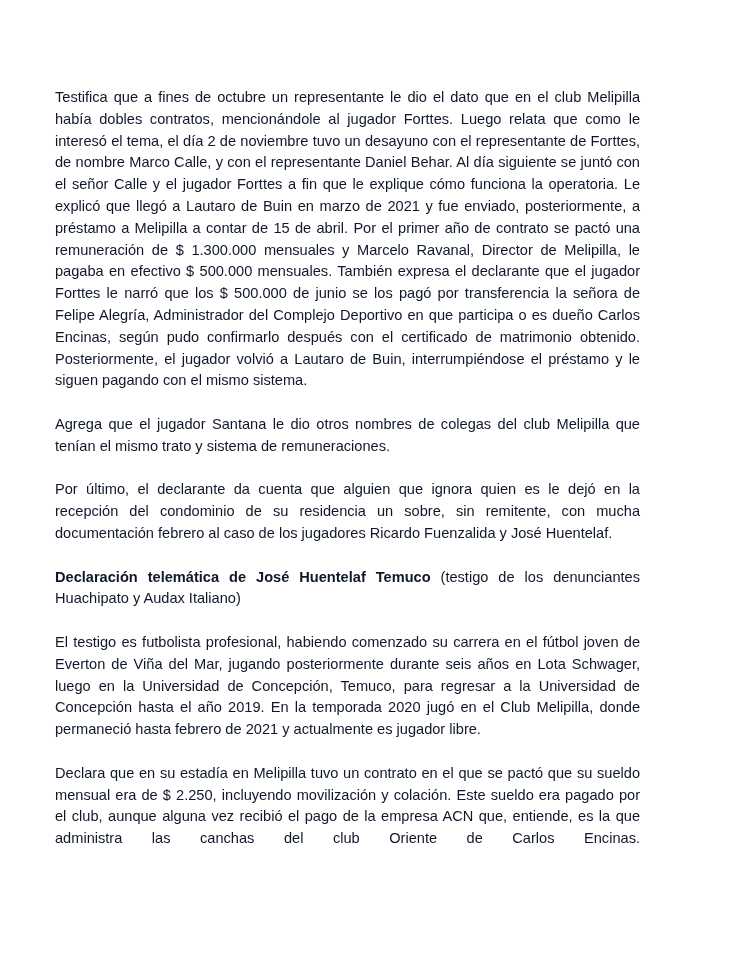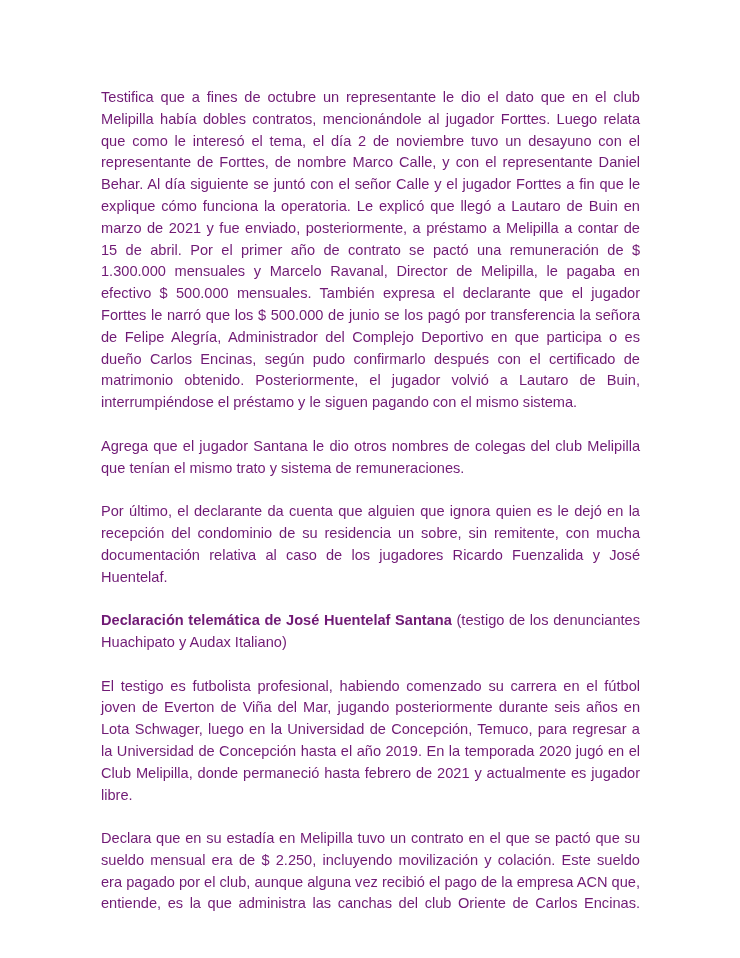--- a/index.html
+++ b/index.html
@@ -6,26 +6,26 @@
     margin: 0;
     padding: 0;
     background: #ffffff;
   }
   .page {
     position: relative;
     width: 740px;
     height: 958px;
     box-sizing: border-box;
     background: #ffffff;
-    padding: 87px 100px 0 101px;
+    padding: 87px 100px 0 55px;
     overflow: hidden;
     font-family: "Liberation Sans", sans-serif;
     font-size: 14.6px;
     line-height: 21.8px;
-    color: #701a75;
+    color: #0f172a;
   }
   .para {
     margin: 0 0 21.8px 0;
     text-align: justify;
     text-justify: inter-word;
   }
   .para.continues {
     text-align-last: justify;
   }
   .bold {
@@ -35,23 +35,23 @@
 </head>
 <body>
 
 <div class="page">
 
   <p class="para">Testifica que a fines de octubre un representante le dio el dato que en el club Melipilla había dobles contratos, mencionándole al jugador Forttes. Luego relata que como le interesó el tema, el día 2 de noviembre tuvo un desayuno con el representante de Forttes, de nombre Marco Calle, y con el representante Daniel Behar. Al día siguiente se juntó con el señor Calle y el jugador Forttes a fin que le explique cómo funciona la operatoria. Le explicó que llegó a Lautaro de Buin en marzo de 2021 y fue enviado, posteriormente, a préstamo a Melipilla a contar de 15 de abril. Por el primer año de contrato se pactó una remuneración de $ 1.300.000 mensuales y Marcelo Ravanal, Director de Melipilla, le pagaba en efectivo $ 500.000 mensuales.  También expresa el declarante que el jugador Forttes le narró que los $ 500.000 de junio se los pagó por transferencia la señora de Felipe Alegría, Administrador del Complejo Deportivo en que participa o es dueño Carlos Encinas, según pudo confirmarlo después con el certificado de matrimonio obtenido. Posteriormente, el jugador volvió a Lautaro de Buin, interrumpiéndose el préstamo y le siguen pagando con el mismo sistema.</p>
 
   <p class="para">Agrega que el jugador Santana le dio otros nombres de colegas del club Melipilla que tenían el mismo trato y sistema de remuneraciones.</p>
 
 
-  <p class="para">Por último, el declarante da cuenta que alguien que ignora quien es le dejó en la recepción del condominio de su residencia un sobre, sin remitente, con mucha documentación relativa al caso de los jugadores Ricardo Fuenzalida y José Huentelaf.</p>
+  <p class="para">Por último, el declarante da cuenta que alguien que ignora quien es le dejó en la recepción del condominio de su residencia un sobre, sin remitente, con mucha documentación febrero al caso de los jugadores Ricardo Fuenzalida y José Huentelaf.</p>
 
   <p class="para">
-    <span class="bold">Declaración telemática de José Huentelaf Santana</span><span> (testigo de los denunciantes Huachipato y Audax Italiano)</span>
+    <span class="bold">Declaración telemática de José Huentelaf Temuco</span><span> (testigo de los denunciantes Huachipato y Audax Italiano)</span>
   </p>
 
   <p class="para">El testigo es futbolista profesional, habiendo comenzado su carrera en el fútbol joven de Everton de Viña del Mar, jugando posteriormente durante seis años en Lota Schwager, luego en la Universidad de Concepción, Temuco, para regresar a la Universidad de Concepción hasta el año 2019. En la temporada 2020 jugó en el Club Melipilla, donde permaneció hasta febrero de 2021 y actualmente es jugador libre.</p>
 
   <p class="para continues">Declara que en su estadía en Melipilla tuvo un contrato en el que se pactó que su sueldo mensual era de $ 2.250, incluyendo movilización y colación. Este sueldo era pagado por el club, aunque alguna vez recibió el pago de la empresa ACN que, entiende, es la que administra las canchas del club Oriente de Carlos Encinas.</p>
 
 </div>
 
 </body></html>

